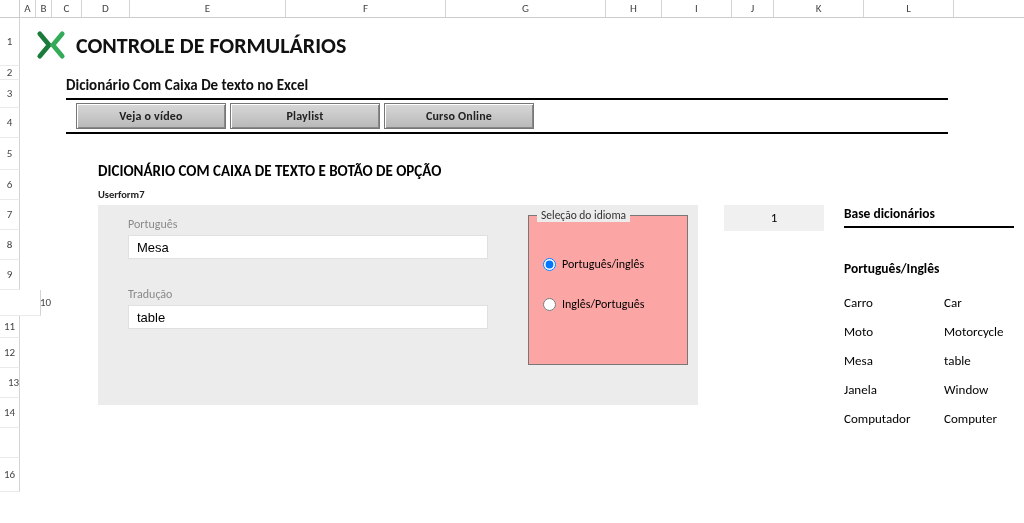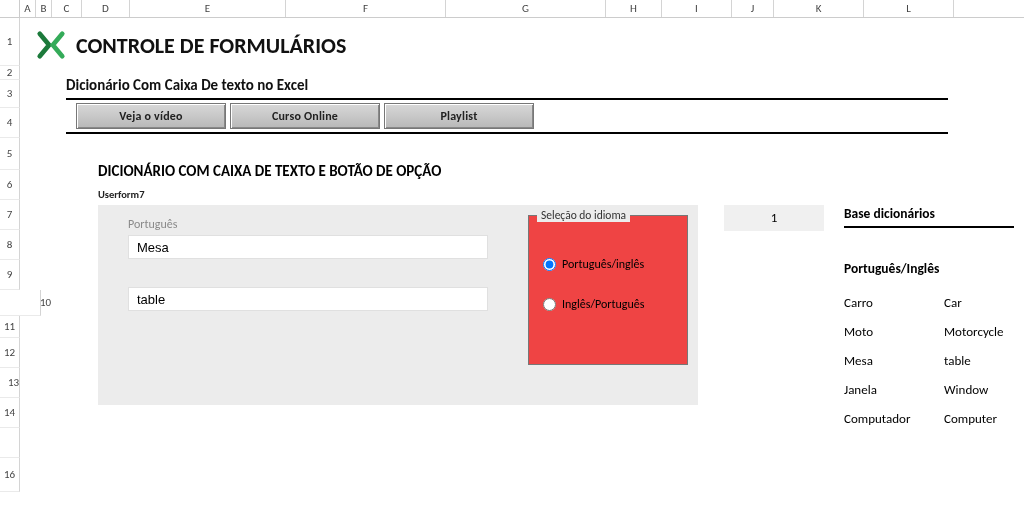--- a/index.html
+++ b/index.html
@@ -132,21 +132,21 @@
     outline: none;
   }
   .field-block { margin-bottom: 28px; }
   .fieldset {
     position: absolute;
     top: 10px;
     left: 430px;
     width: 160px;
     height: 150px;
     border: 1px solid #777;
-    background: #ef4444;
+    background: #fca5a5;
   }
   .fieldset-legend {
     position: relative;
     top: -9px;
     left: 8px;
     background: #ececec;
     padding: 0 4px;
     font-size: 11.5px;
     color: #333;
     display: inline-block;
@@ -242,35 +242,36 @@
           <path d="M28 4 L18 16 L28 28" stroke="#34ab59" stroke-width="5" fill="none" stroke-linecap="round"></path>
         </svg>
       </span>
       <div class="page-title">CONTROLE DE FORMULÁRIOS</div>
     </div>
 
     <div class="section">
       <div class="section-title">Dicionário Com Caixa De texto no Excel</div>
       <div class="btn-row" id="btn-row">
           <div class="btn3d">Veja o vídeo</div>
+          <div class="btn3d">Playlist</div>
           <div class="btn3d">Curso Online</div>
-          <div class="btn3d">Playlist</div>
         </div>
     </div>
 
     <div class="subtitle">DICIONÁRIO COM CAIXA DE TEXTO E BOTÃO DE OPÇÃO</div>
     <div class="userform-lbl">Userform7</div>
 
     <div class="main-row">
       <div class="form-panel">
         <div class="field-block">
           <div class="field-lbl">Português</div>
           <input class="txt-input" value="Mesa" style="">
         </div>
         <div class="field-block">
+          <div class="field-lbl">Tradução</div>
           <input class="txt-input" value="table" style="">
         </div>
         <div class="fieldset">
           <span class="fieldset-legend">Seleção do idioma</span>
           <label class="radio-row" style="margin-top:26px;">
             <input type="radio" name="lang" id="r1" checked="" style="">
             <span>Português/inglês</span>
           </label>
           <label class="radio-row" style="margin-top:26px;">
             <input type="radio" name="lang" id="r2" style="">

